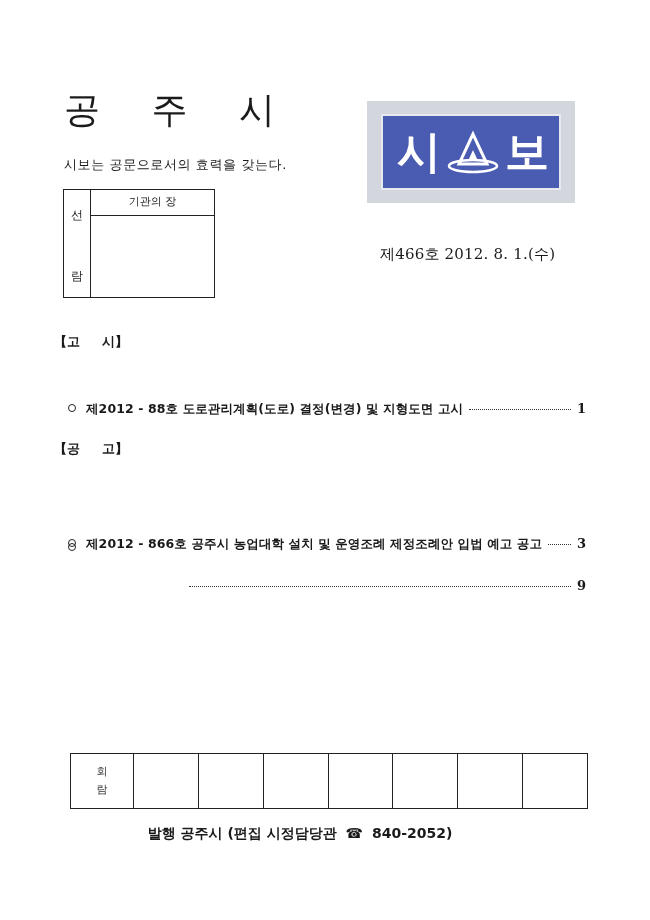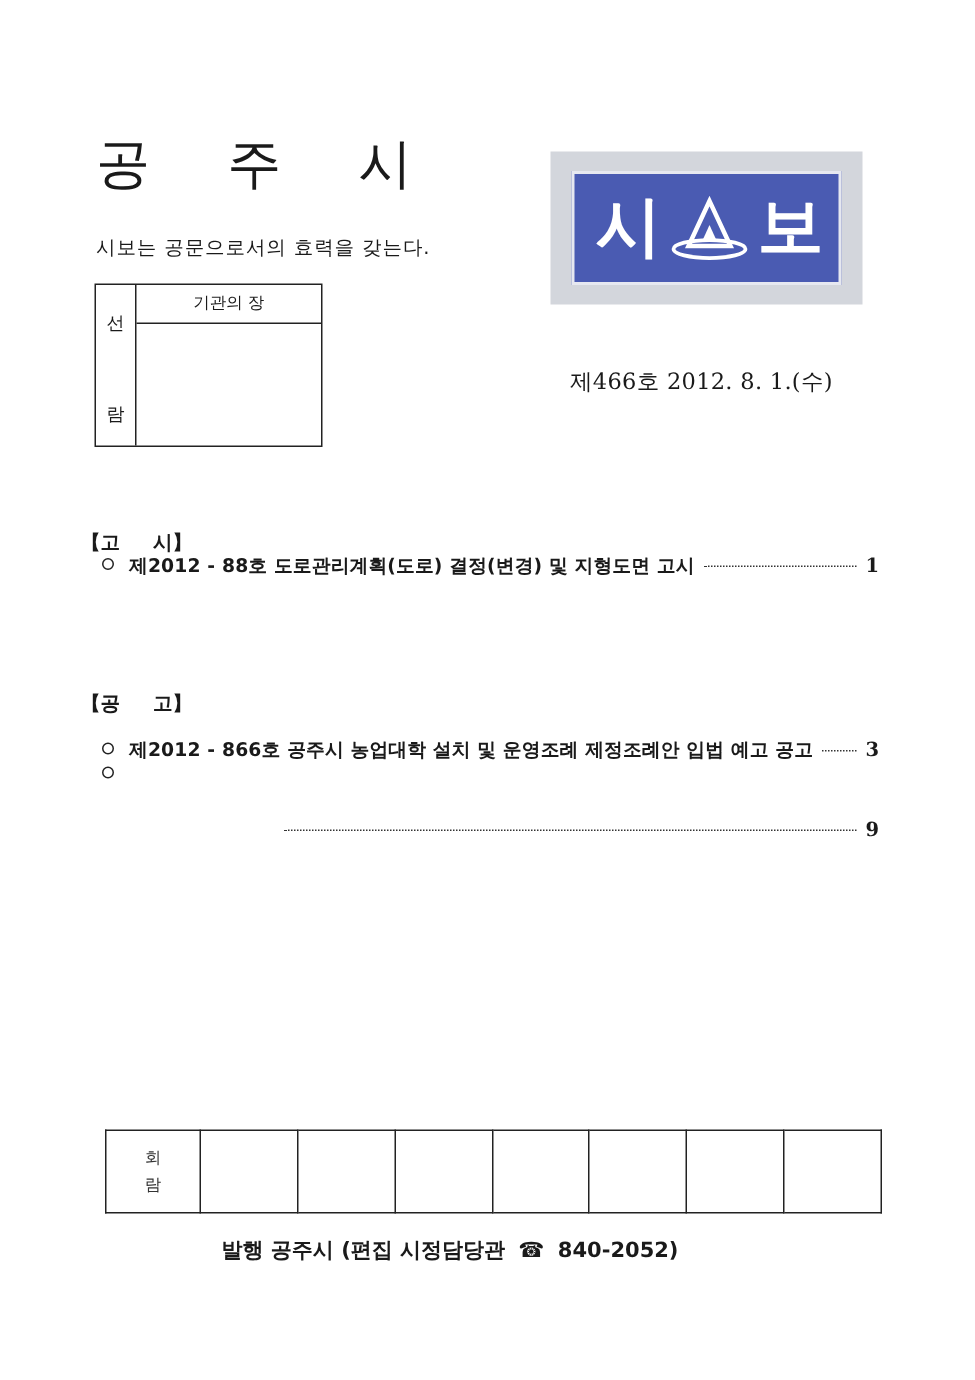--- a/index.html
+++ b/index.html
@@ -116,30 +116,30 @@
       white-space: nowrap;
       letter-spacing: 0.2px;
     }
 
     
     .section-head {
       left: 54px;
       font-size: 13px;
       font-weight: bold;
       white-space: nowrap;
-      margin-top: 20px;
     }
     .section-head .gap { display: inline-block; width: 22px; }
 
     .toc-line {
       position: absolute;
       font-size: 12.5px;
       white-space: nowrap;
       display: flex;
       align-items: baseline;
+      margin-top: 32px;
     }
     .bullet {
       display: inline-block;
       width: 6px;
       height: 6px;
       border: 1.3px solid #222;
       border-radius: 50%;
       margin-right: 10px;
       position: relative;
       top: -1px;
@@ -225,21 +225,21 @@
   <span class="bullet"></span>
   <span class="toc-text">제2012 - 88호 도로관리계획(도로) 결정(변경) 및 지형도면 고시</span>
   <span class="leader"></span>
   <span class="page-no">1</span>
 </div>
 
 <div class="abs section-head" style="top:440px;">
   <span>【공</span><span class="gap"></span><span>고】</span>
 </div>
 
-<div class="toc-line" style="left:68px; top:492px; width:518px;">
+<div class="toc-line" style="left:68px; top:504px; width:518px;">
   <span class="bullet"></span>
   <span class="toc-text">제2012 - 866호 공주시 농업대학 설치 및 운영조례 제정조례안 입법 예고 공고</span>
   <span class="leader"></span>
   <span class="page-no">3</span>
 </div>
 
 <div class="toc-line" style="left:68px; top:512px; width:518px;">
   <span class="bullet"></span>
 </div>
 <div class="toc-line" style="left:183px; top:546px; width:403px;">

